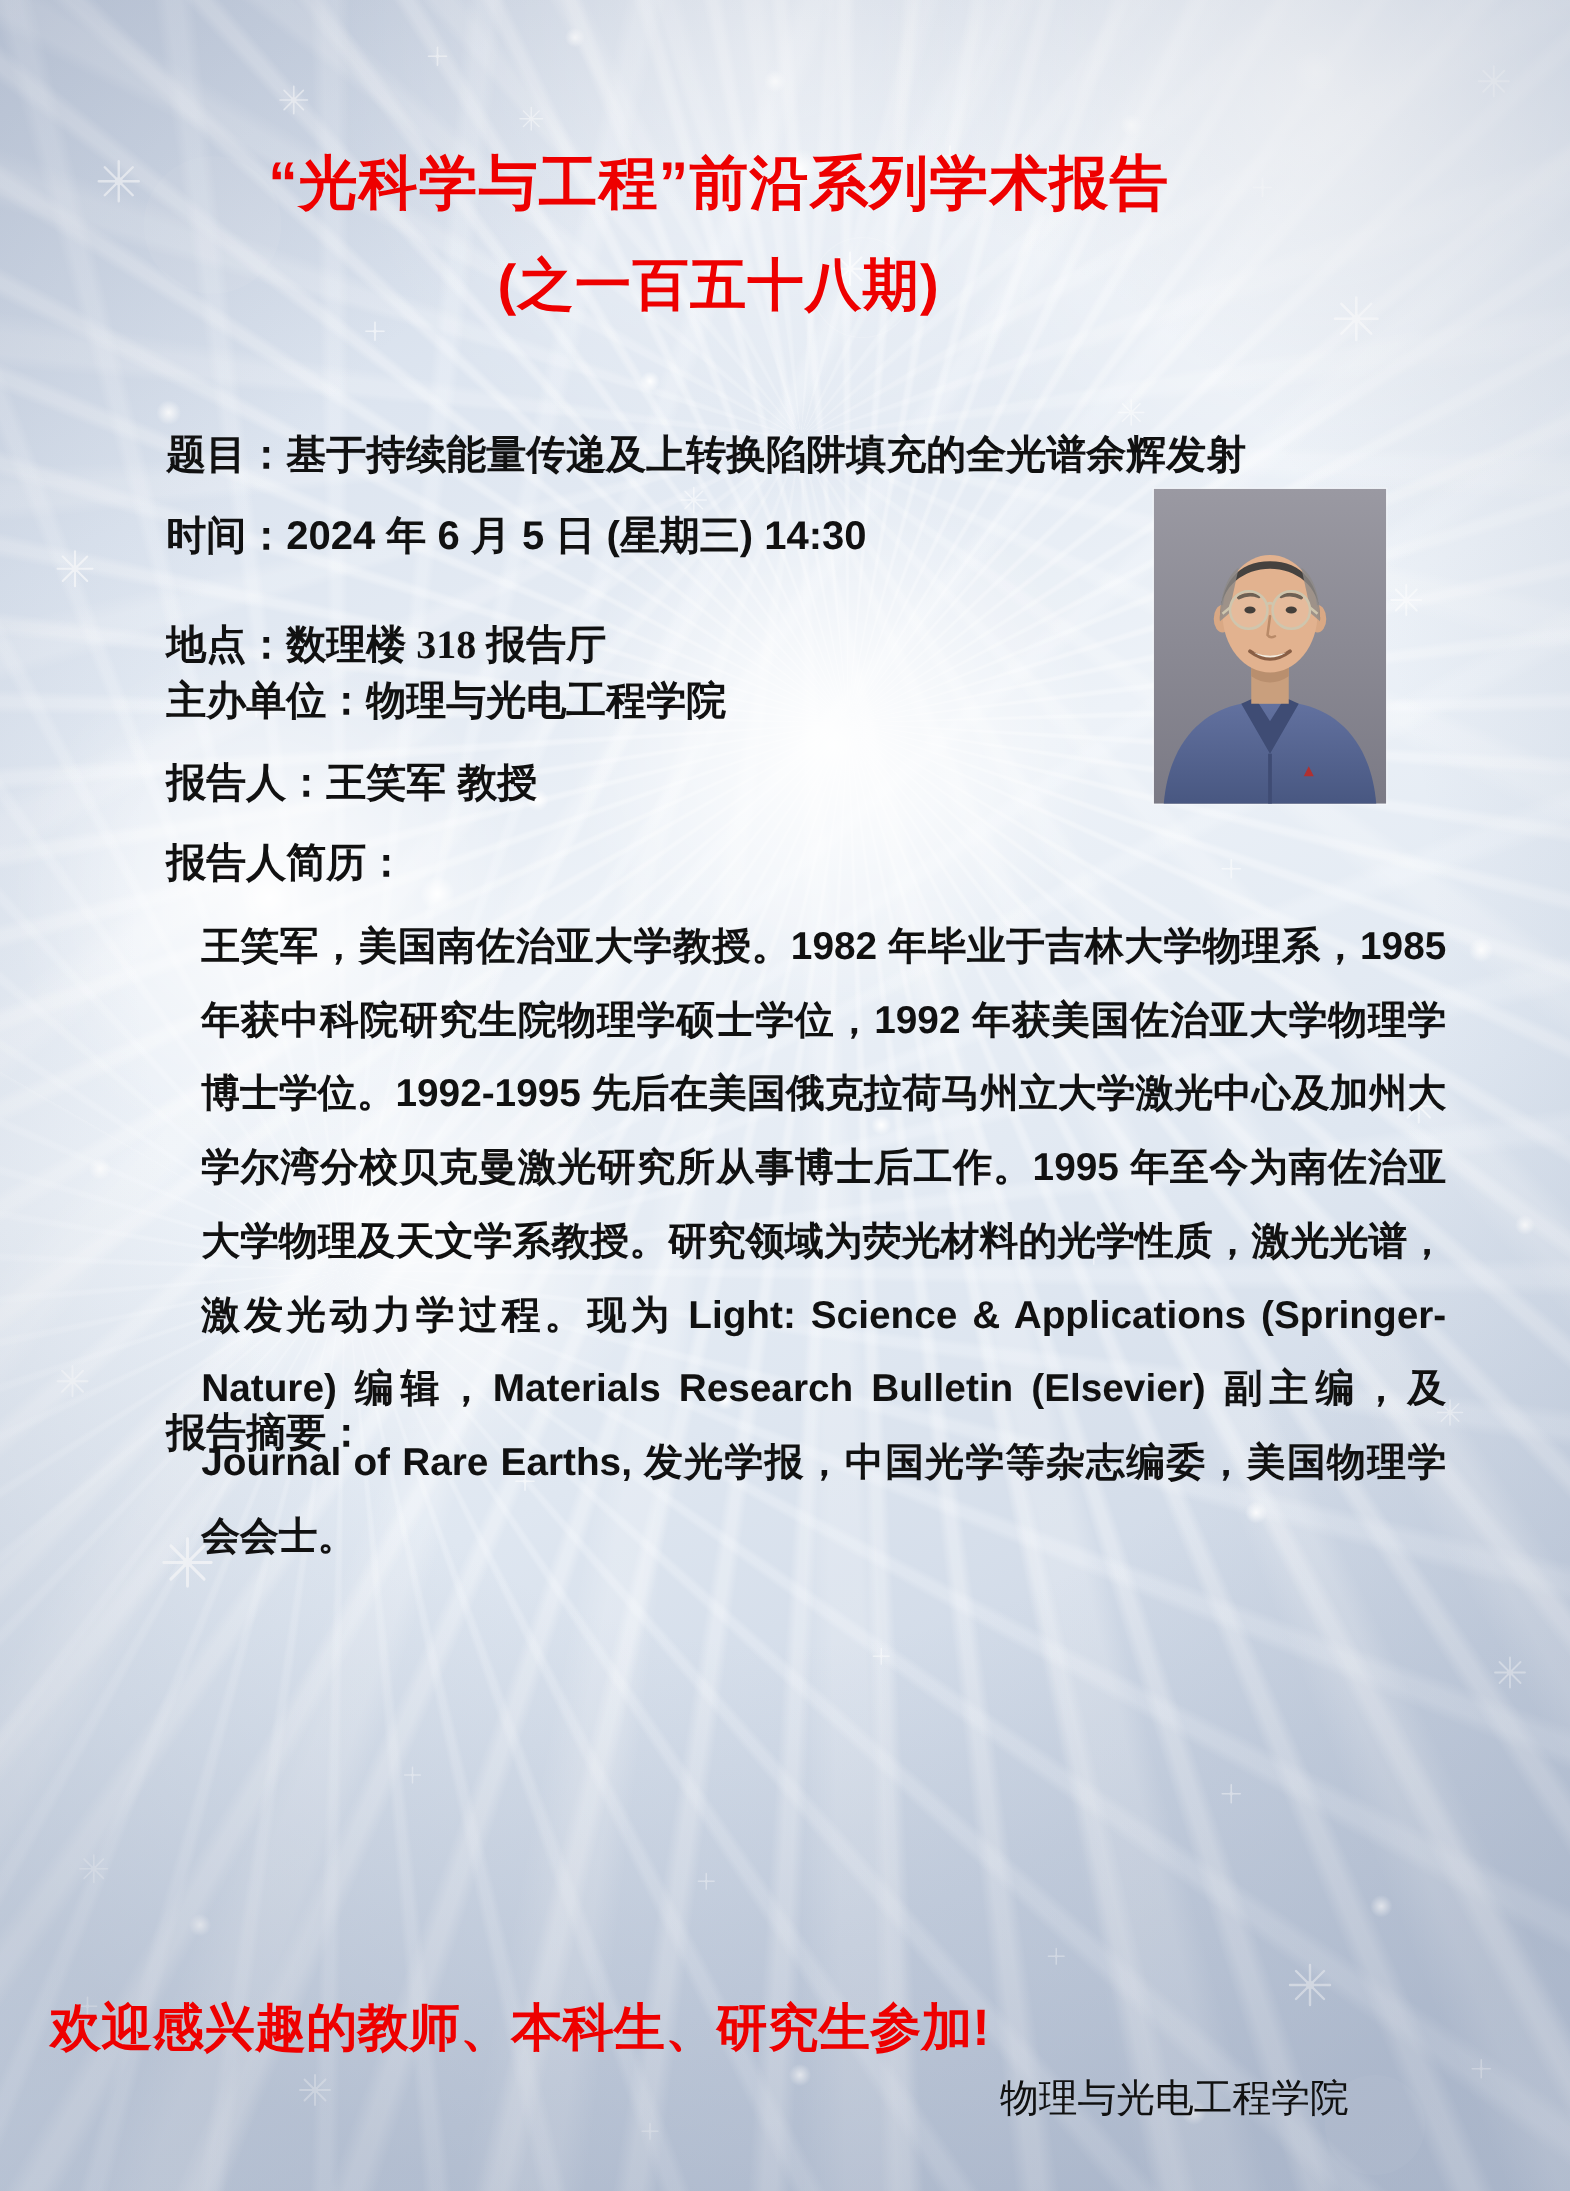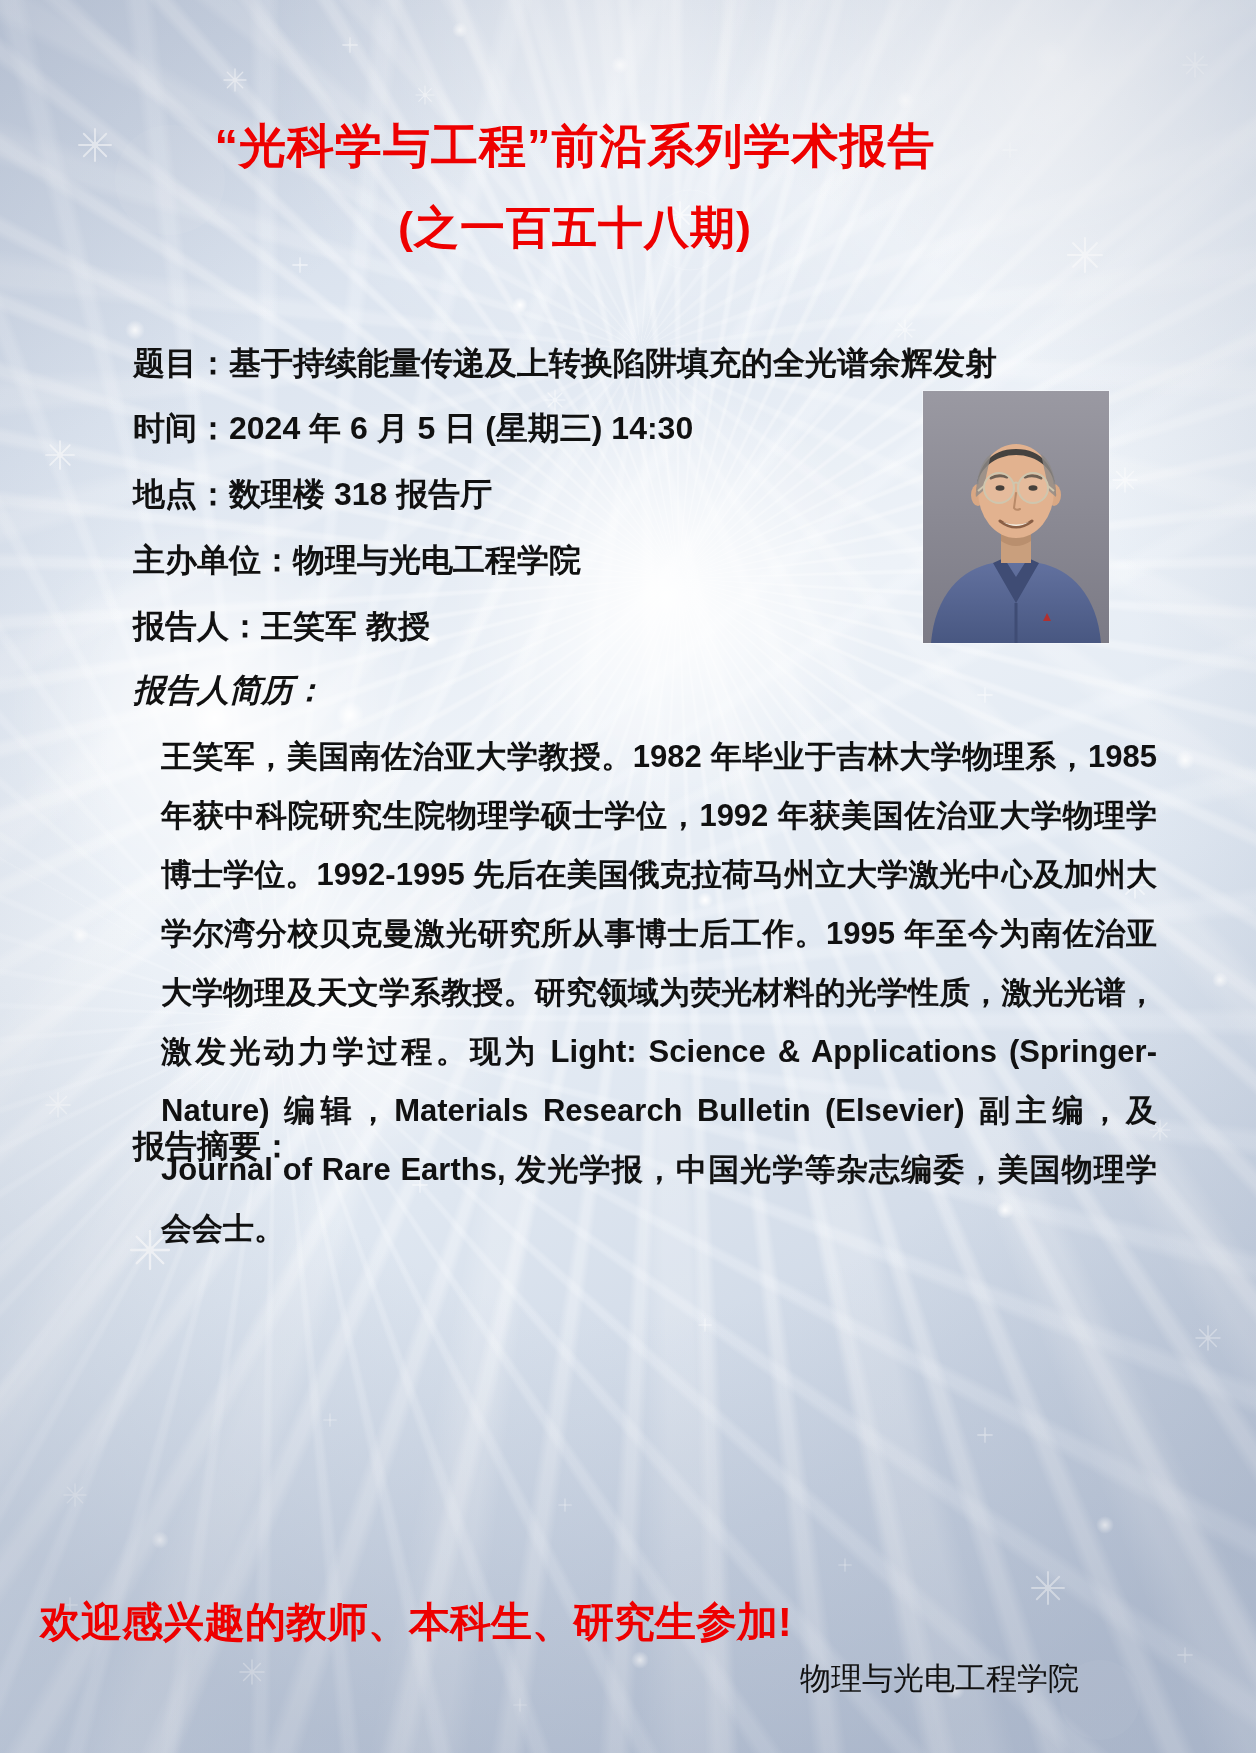--- a/index.html
+++ b/index.html
@@ -30,23 +30,23 @@
   .vignette{background:radial-gradient(ellipse 75% 60% at 50% 42%,rgba(255,255,255,0) 55%,rgba(128,142,168,.30) 100%);}
 
   .title1,.title2{
     position:absolute;left:0;width:1150px;text-align:center;
     font-weight:bold;color:var(--accent);letter-spacing:1px;white-space:nowrap;
   }
   .title1{top:95px;font-size:47px;margin-top:20px;}
   .title2{top:198px;font-size:45px;}
 
   .info-row{position:absolute;left:133px;font-size:32px;font-weight:bold;white-space:nowrap;line-height:1.1;}
-  .r1{top:346px;} .r2{top:411px;} .r3{top:477px;} .r4{top:543px;} .r5{top:609px;}
+  .r1{top:346px;} .r2{top:411px;} .r3{top:498px;font-family:Liberation Serif, serif;} .r4{top:543px;} .r5{top:609px;}
   .section-heading{position:absolute;left:133px;font-size:32px;font-weight:bold;line-height:1.1;}
-  .bio-heading{top:673px;font-style:italic;}
+  .bio-heading{top:673px;}
   .abstract-heading{top:1129px;}
 
   .bio,.abstract{
     position:absolute;left:133px;width:996px;
     font-size:31px;font-weight:bold;text-align:justify;color:var(--ink);margin-left:28px;
   }
   .bio{top:727px;line-height:59px;}
   .abstract{top:1184px;line-height:58px;}
 
   .welcome{

